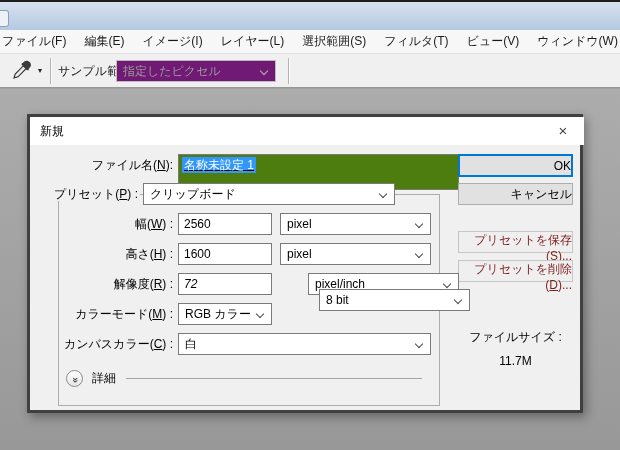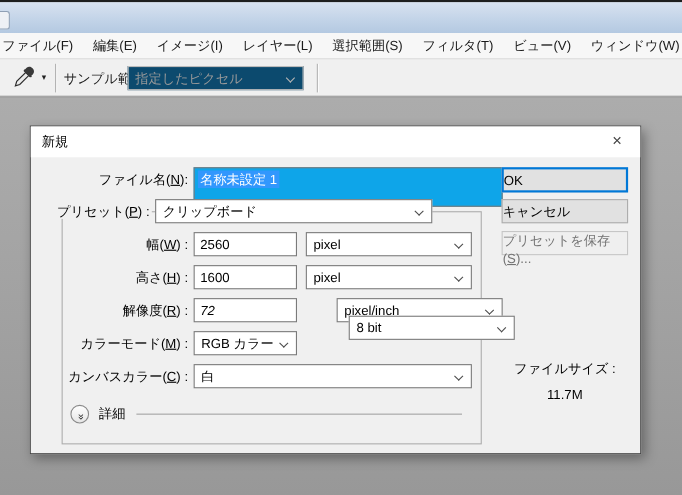--- a/index.html
+++ b/index.html
@@ -22,52 +22,52 @@
   .optionsbar { position:absolute; left:0; top:53px; width:620px; height:35px; background:#f0f0f0;
                 border-top:1px solid #e2e2e2; border-bottom:1px solid #979797; }
   .tool-btn { position:absolute; left:8px; top:5px; width:28px; height:24px; background:transparent; border:none; }
   .tool-dd-arrow { position:absolute; left:38px; top:12px; font-size:8px; color:#222; line-height:10px; }
   .vsep { position:absolute; top:4px; width:1px; height:26px; background:#b3b3b3; box-shadow:1px 0 0 #fbfbfb; }
   .opt-label { position:absolute; left:58px; top:0; height:34px; line-height:34px; color:#1a1a1a; }
   .combo { position:absolute; background:#fff; border:1px solid #7a7a7a; height:22px;
            line-height:20px; padding-left:6px; overflow:hidden; white-space:nowrap; }
   .combo .chev { position:absolute; right:8px; top:7px; width:6px; height:6px;
                  border-right:1.4px solid #4c4c4c; border-bottom:1.4px solid #4c4c4c; transform:rotate(45deg); }
-  .combo.disabled { background:#0c4a6e; border-color:#bcbcbc; color:#9a9a9a; }
+  .combo.disabled { background:#701a75; border-color:#bcbcbc; color:#9a9a9a; }
   .combo.disabled .chev { border-color:#b5b5b5; }
   .opt-combo { left:116px; top:6px; width:160px; }
 
   
   .workspace { position:absolute; left:0; top:89px; width:620px; height:361px;
                background:linear-gradient(180deg,#acacac,#989898); }
 
   
   .dialog { position:absolute; left:27px; top:114px; width:556px; height:299px;
-            background:#f0f0f0; border:1px solid #404040; box-shadow:3px 4px 10px rgba(0,0,0,.35); }
+            background:#f0f0f0; border:3px solid #404040; box-shadow:3px 4px 10px rgba(0,0,0,.35); }
   .dlg-titlebar { position:absolute; left:0; top:0; width:554px; height:28px; background:#ffffff; }
   .dlg-title { position:absolute; left:10px; top:0; height:28px; line-height:28px; color:#000; }
   .dlg-close { position:absolute; right:6px; top:0; width:30px; height:28px; background:transparent; border:none;
                font-size:15px; color:#444; line-height:28px; text-align:center; font-family:inherit; }
 
   .row-label { position:absolute; left:0; width:143px; height:22px; line-height:22px; text-align:right; color:#000000; white-space:nowrap; }
   .row-label u, .btn u { text-decoration:underline; }
 
-  .textbox { position:absolute; background:#0ea5e9; border:1px solid #7a7a7a; height:36px; line-height:20px; padding-left:3px; }
+  .textbox { position:absolute; background:#4d7c0f; border:1px solid #7a7a7a; height:36px; line-height:20px; padding-left:3px;text-decoration:underline; }
   .sel { background:#3297fd; color:#fff; padding:1px 2px; }
   .numbox { position:absolute; background:#fff; border:1px solid #7a7a7a; height:22px;
             font-size:12px; font-family:inherit; padding-left:5px; color:#000; }
 
   .groupbox { position:absolute; left:28px; top:77px; width:382px; height:212px; border:1px solid #adadad; }
   .preset-label { position:absolute; left:0; top:66px; width:110px; height:22px; line-height:22px; text-align:right; white-space:nowrap; }
   .preset-label .mask { background:#f0f0f0; padding:0 2px; }
 
   .btn { position:absolute; left:428px; width:115px; height:23px; background:#e1e1e1; border:1px solid #adadad;
-         font-size:12px; font-family:inherit; color:#000; text-align:left; }
+         font-size:12px; font-family:inherit; color:#000; text-align:right; }
   .btn.default { border:2px solid #0078d7; }
-  .btn.disabled { background:#efefef; border:1px solid #c6c6c6; color:#737373; }
+  .btn.disabled { background:#efefef; border:1px solid #c6c6c6; color:#7f1d1d;margin-top:19px; }
 
   .filesize { position:absolute; left:428px; width:115px; text-align:center; color:#000; }
 
   .adv-btn { position:absolute; left:36px; top:253px; width:17px; height:17px; border-radius:50%;
              border:1px solid #8a8a8a; background:linear-gradient(#fefefe,#e6e6e6); padding:0; }
   .adv-btn .glyph { display:inline-block; transform:rotate(90deg); font-size:10px; color:#222; line-height:14px; }
   .adv-label { position:absolute; left:62px; top:253px; height:17px; line-height:17px; }
   .adv-line { position:absolute; left:96px; top:261px; width:296px; height:1px; background:#a3a3a3; }
 </style>
 </head>
@@ -154,20 +154,23 @@
     </button>
 
     <div class="row-label" style="top:126px;">
       <span>高さ(</span><u>H</u><span>) :</span>
     </div>
     <input class="numbox" style="left: 148px; top: 126px; width: 94px;" value="1600">
     <div class="combo" style="left:250px; top:126px; width:151px;">
       <span>pixel</span>
       <span class="chev"></span>
     </div>
+    <button class="btn disabled" style="top:124px; height:22px;">
+      <span>プリセットを削除(</span><u>D</u><span>)...</span>
+    </button>
 
     <div class="row-label" style="top:156px;">
       <span>解像度(</span><u>R</u><span>) :</span>
     </div>
     <input class="numbox" style="left: 148px; top: 156px; width: 94px; font-style: italic;" value="72">
     <div class="combo" style="left:250px; top:156px; width:151px;margin-left:28px;">
       <span>pixel/inch</span>
       <span class="chev"></span>
     </div>
 

